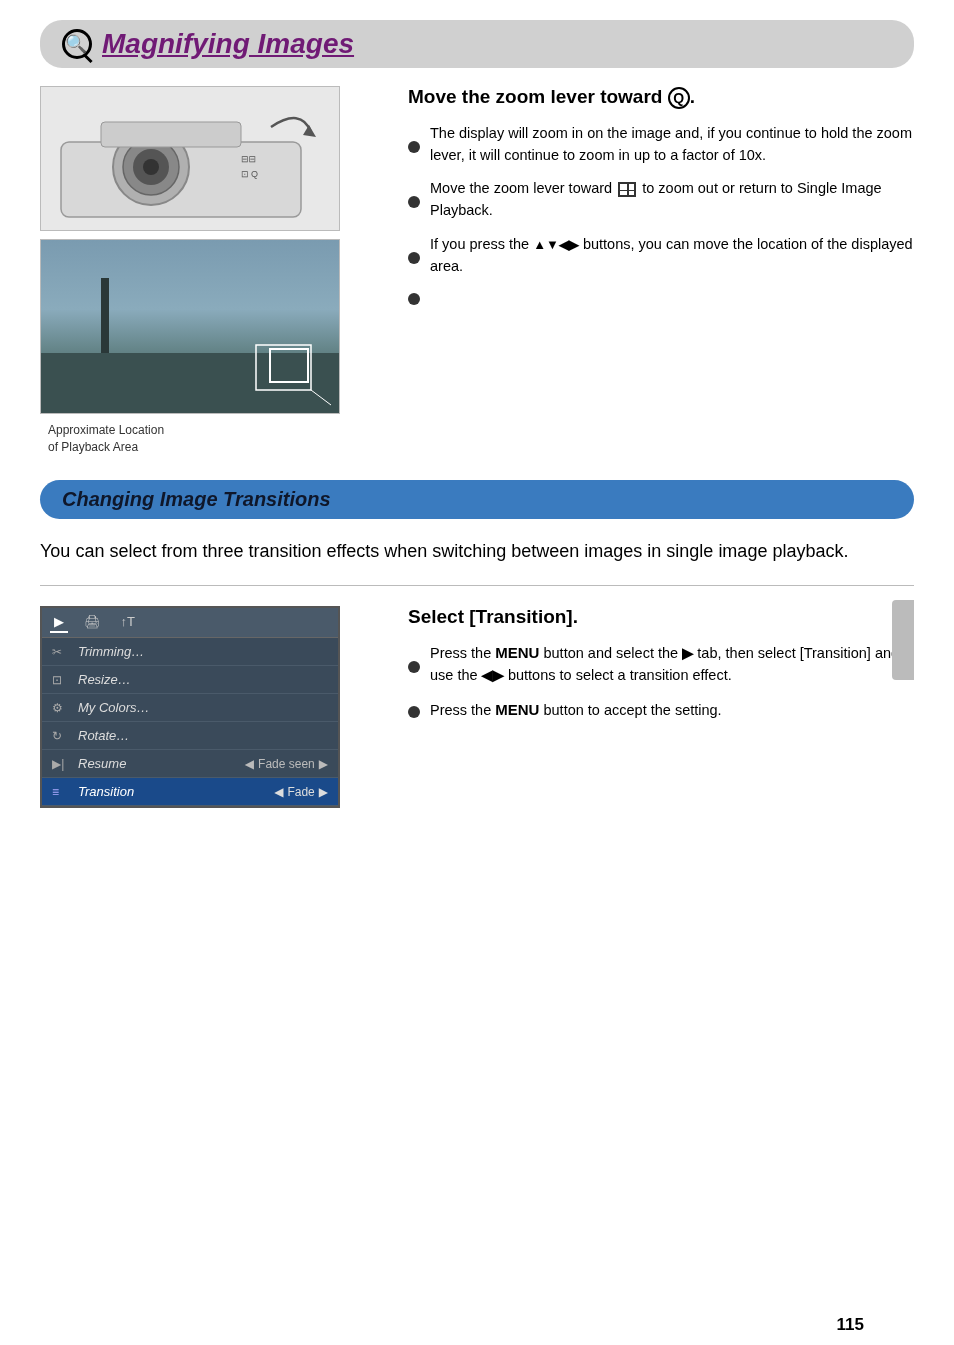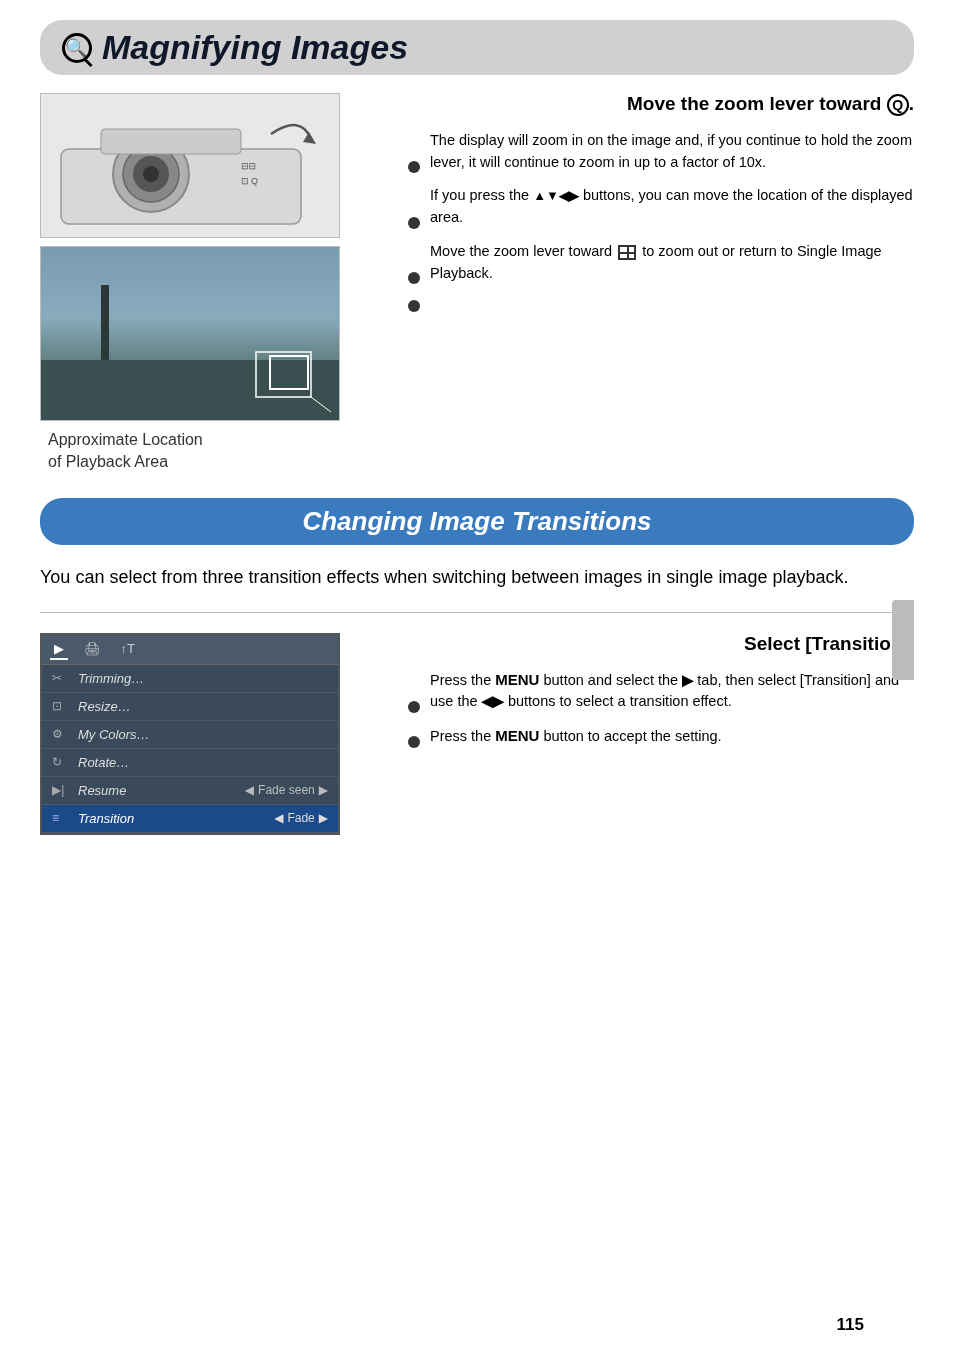--- a/index.html
+++ b/index.html
@@ -22,33 +22,33 @@
       padding: 8px 22px;
       margin-bottom: 18px;
     }
     .section-header-blue {
       background: #3a7bbf;
       border-radius: 22px;
       padding: 8px 22px;
       margin-bottom: 18px;
     }
     .section-header h2 {
-      font-size: 34px;
+      font-size: 28px;
+      font-weight: 900;
+      color: #701a75;
+      font-style: italic;
+      font-family: Arial Black, Arial, sans-serif;
+      text-decoration: underline;
+    }
+    .section-header-blue h2 {
+      font-size: 20px;
       font-weight: 900;
       color: #0f172a;
       font-style: italic;
       font-family: Arial Black, Arial, sans-serif;
-    }
-    .section-header-blue h2 {
-      font-size: 26px;
-      font-weight: 900;
-      color: #ffffff;
-      font-style: italic;
-      font-family: Arial Black, Arial, sans-serif;
-      text-align: center;
     }
     .search-icon-circle {
       display: inline-flex;
       align-items: center;
       justify-content: center;
       width: 30px;
       height: 30px;
       border: 3px solid #000;
       border-radius: 50%;
       margin-right: 10px;
@@ -96,21 +96,21 @@
     }
     .camera-img-bottom {
       width: 300px;
       height: 175px;
       background: #c0c8cc;
       border: 1.5px solid #bbb;
       position: relative;
       overflow: hidden;
     }
     .img-caption {
-      font-size: 16px;
+      font-size: 12px;
       color: #333;
       margin-top: 8px;
       line-height: 1.4;
       padding-left: 8px;
     }
 
     
     .cam-top-inner {
       position: relative;
       width: 100%;
@@ -151,41 +151,40 @@
     }
 
     
     .bullet-list {
       list-style: none;
       padding: 0;
       margin: 0;
     }
     .bullet-list li {
       display: flex;
-      align-items: flex-end;
+      align-items: center;
       margin-bottom: 12px;
       font-size: 14.5px;
       line-height: 1.5;
     }
     .bullet-dot {
       width: 12px;
       height: 12px;
       background: #333;
       border-radius: 50%;
       flex-shrink: 0;
       margin-top: 4px;
       margin-right: 10px;
     }
 
     
     .sub-heading {
       font-size: 19px;
       font-weight: bold;
       margin-bottom: 14px;
-      text-align: right;
     }
 
     
     .icon-arrows {
       font-size: 13px;
       font-weight: bold;
     }
     .icon-grid {
       display: inline-block;
       width: 18px;
@@ -394,25 +393,25 @@
         Move the zoom lever toward <span style="display:inline-flex;align-items:center;justify-content:center;width:22px;height:22px;border:2.5px solid #000;border-radius:50%;font-size:14px;font-weight:900;vertical-align:middle;">Q</span>.
       </div>
 
       <ul class="bullet-list">
         <li>
           <span class="bullet-dot"></span>
           <span>The display will zoom in on the image and, if you continue to hold the zoom lever, it will continue to zoom in up to a factor of 10x.</span>
         </li>
         <li>
           <span class="bullet-dot"></span>
+          <span>Move the zoom lever toward <span class="icon-grid"></span> to zoom out or return to Single Image Playback.</span>
+        </li>
+        <li>
+          <span class="bullet-dot"></span>
           <span>If you press the <strong class="icon-arrows">▲▼◀▶</strong> buttons, you can move the location of the displayed area.</span>
-        </li>
-        <li>
-          <span class="bullet-dot"></span>
-          <span>Move the zoom lever toward <span class="icon-grid"></span> to zoom out or return to Single Image Playback.</span>
         </li>
         <li>
           <span class="bullet-dot"></span>
         </li>
       </ul>
     </div>
   </div>
 
   <div class="section-header-blue">
     <h2>Changing Image Transitions</h2>

